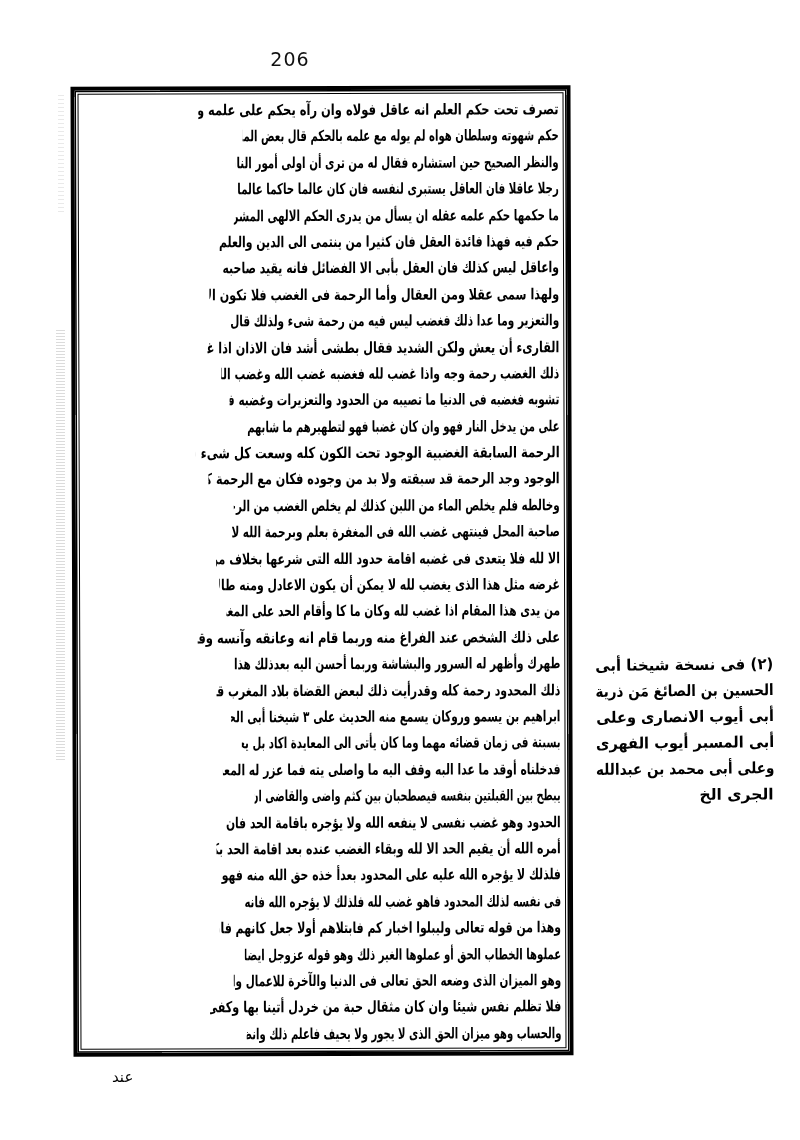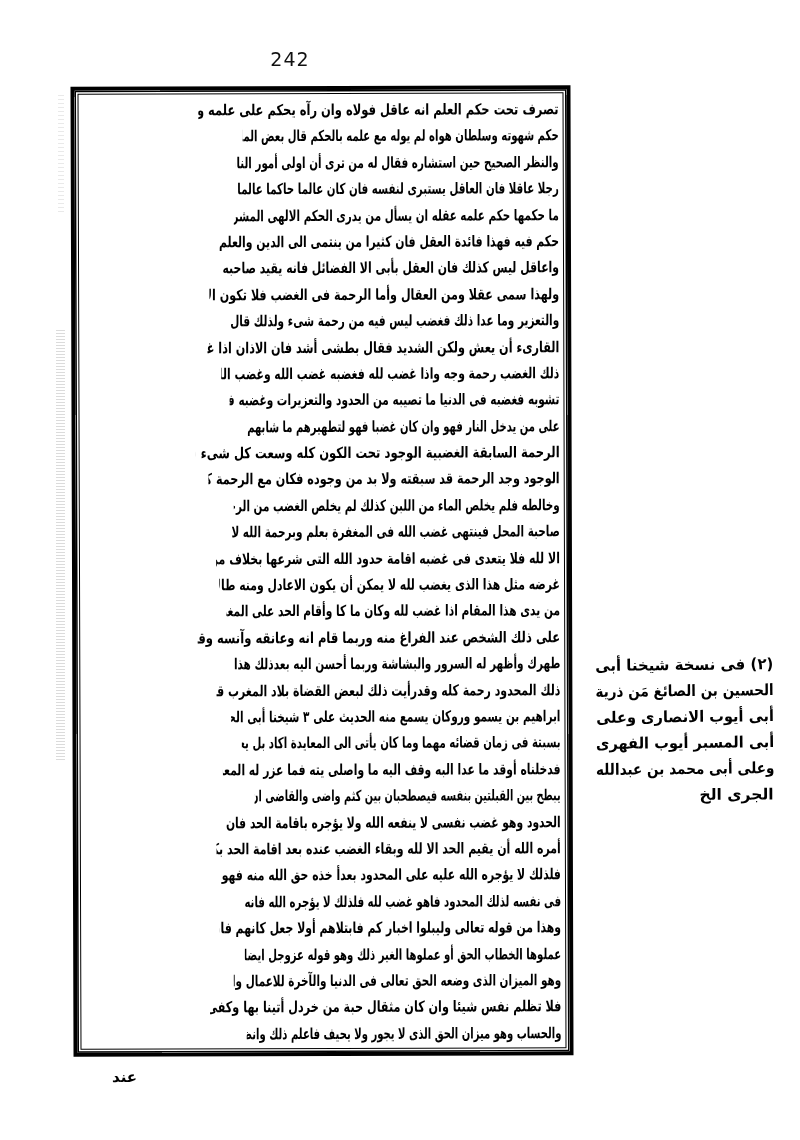--- a/index.html
+++ b/index.html
@@ -151,34 +151,34 @@
   }
   .note-line:nth-child(2n) { transform: translateX(-1px) rotate(0.25deg); }
 
   
   #catchword {
     position: absolute;
     left: 112px;
     top: 1068px;
     font-family: "DejaVu Sans", sans-serif;
     font-size: 15px;
-    font-weight: 700;
+    font-weight: 400;
     direction: rtl;
     color: #000;
   }
 </style>
 </head>
 <body>
 
 <div id="page-sheet">
 
   <div class="binding-smudge"></div>
   <div class="binding-smudge-2"></div>
 
-  <div id="folio-number">242</div>
+  <div id="folio-number">206</div>
 
   <div id="text-frame">
     <div id="text-block">
 
     <div class="text-line" style="transform: scaleX(0.7568);">تصرف تحت حكم العلم انه عاقل فولاه وان رآه يحكم على علمه وان علمه مقهور تحت</div>
         <div class="text-line" style="transform: scaleX(0.6639);">حكم شهوته وسلطان هواه لم يوله مع علمه بالحكم قال بعض الملوك لبعض جلسائه من أهل الرأى</div>
         <div class="text-line" style="transform: scaleX(0.6781);">والنظر الصحيح حين استشاره فقال له من ترى أن اولى أمور الناس فقال ولى على أمور الناس</div>
         <div class="text-line" style="transform: scaleX(0.6752);">رجلا عاقلا فان العاقل يستبرى لنفسه فان كان عالما حاكما عالما وان لم يكن عالما بتلك الواقعة</div>
         <div class="text-line" style="transform: scaleX(0.6829);">ما حكمها حكم علمه عقله ان يسأل من يدرى الحكم الالهى المشروع فى تلك الواقعة فاذا عرفه</div>
         <div class="text-line" style="transform: scaleX(0.7147);">حكم فيه فهذا فائدة العقل فان كثيرا من ينتمى الى الدين والعلم الرسمى نحكمه وهو عالم</div>

